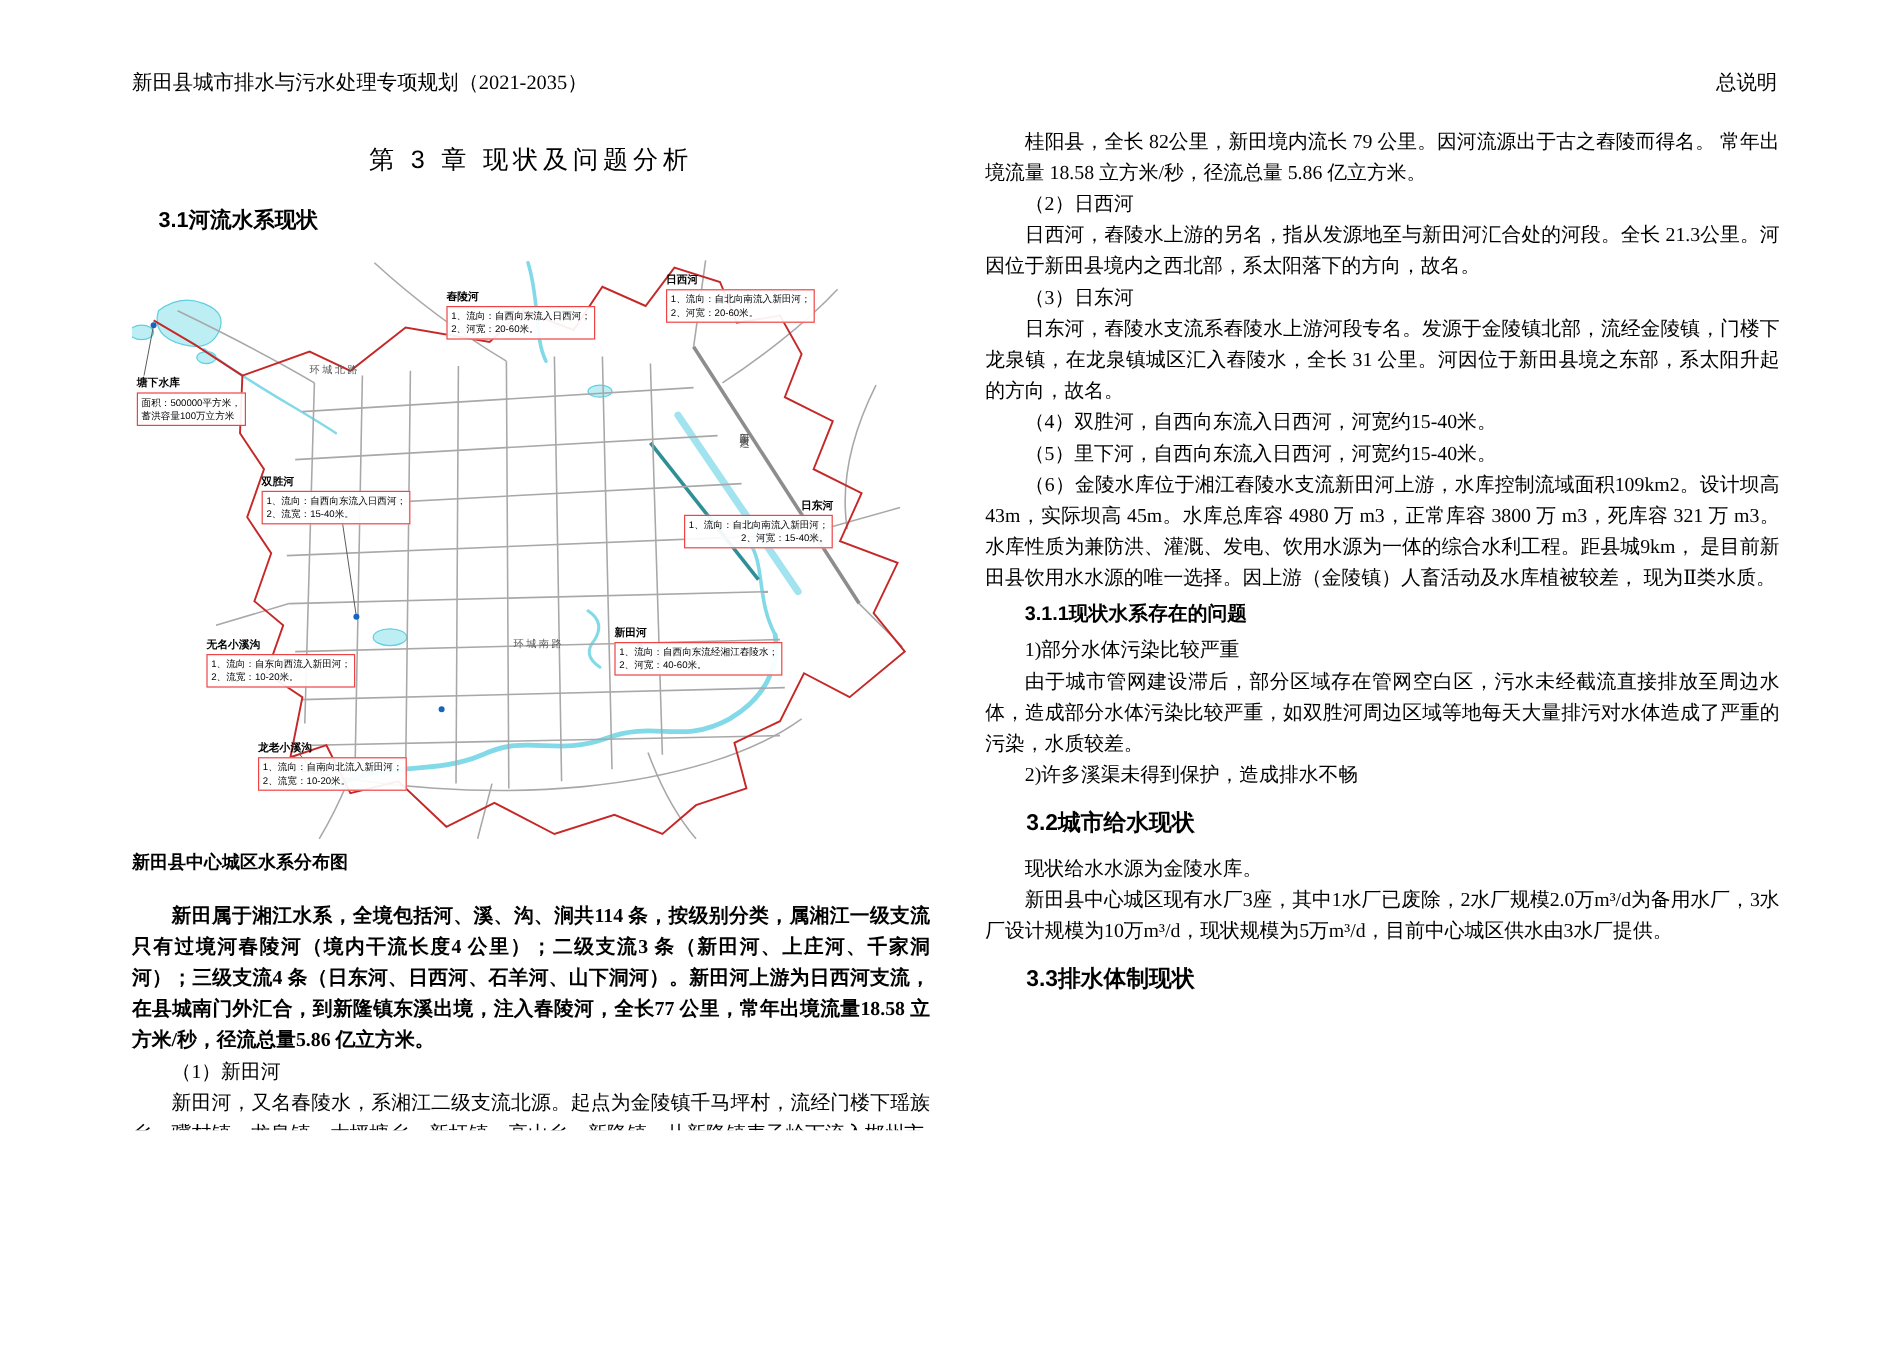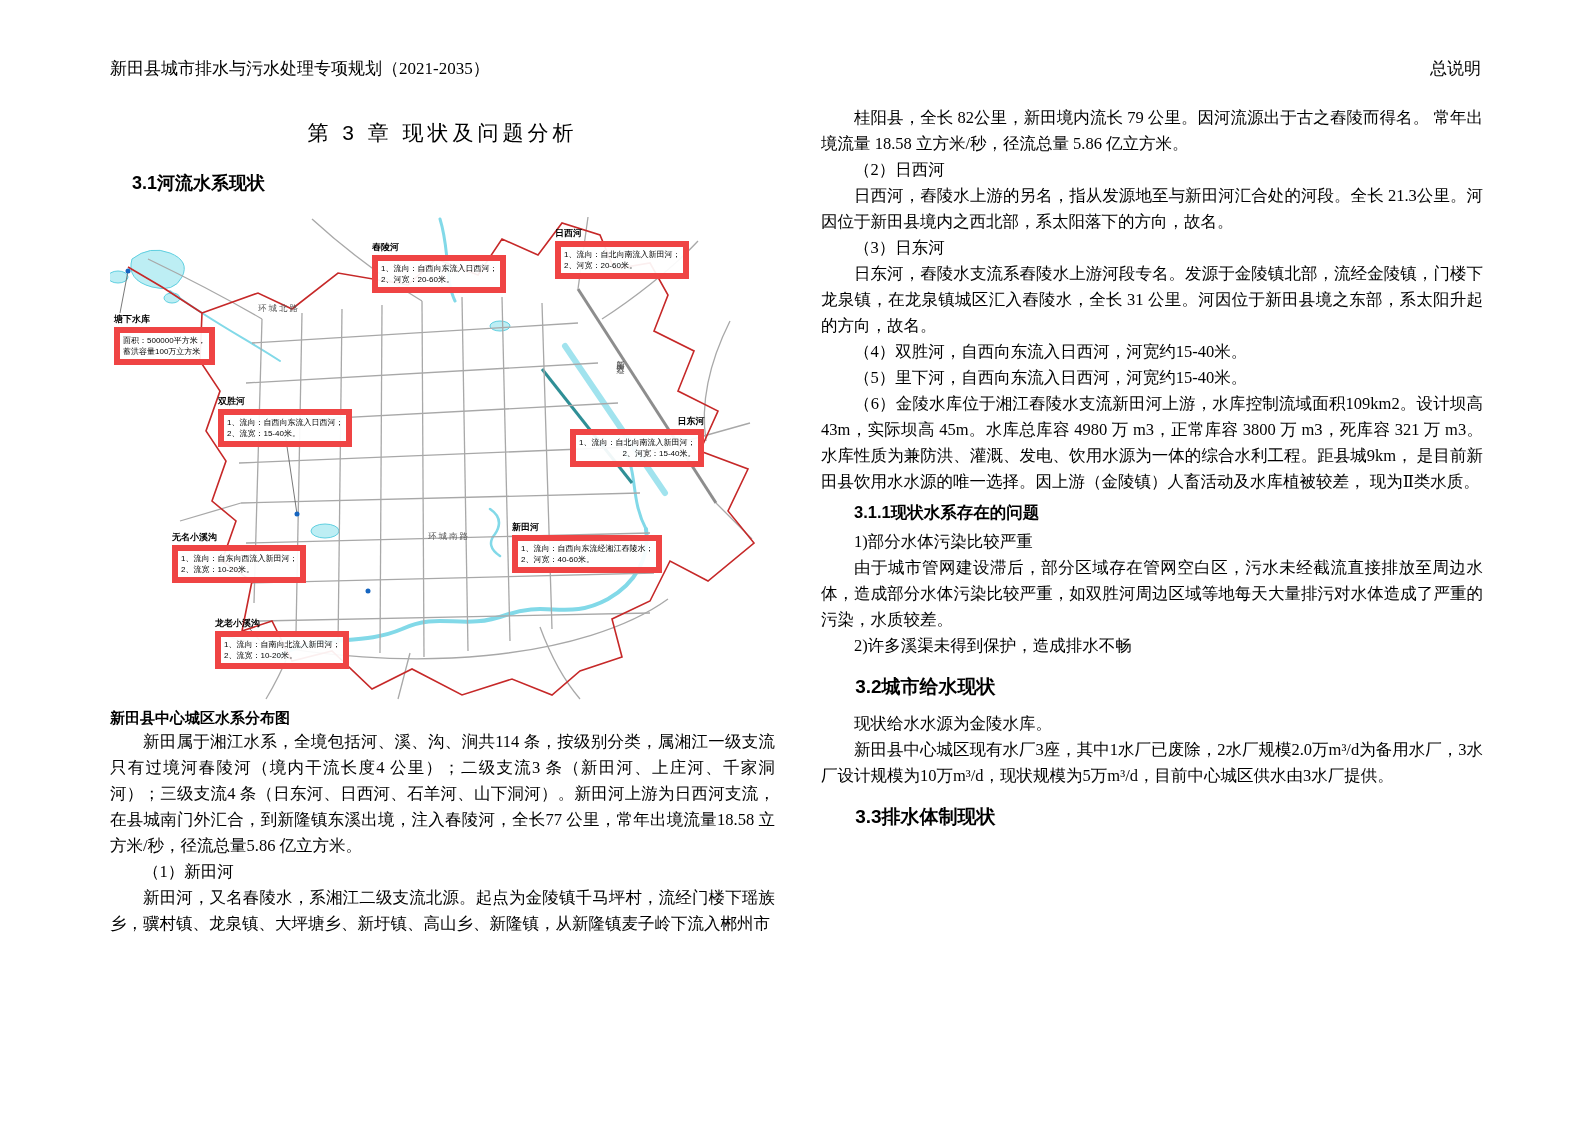--- a/index.html
+++ b/index.html
@@ -53,21 +53,21 @@
     font-weight: bold; font-size: 15px;
     text-align: left;
     margin-top: 8px;
   }
   .para {
     font-size: 16.5px;
     line-height: 26px;
     text-align: justify;
     text-indent: 2em;
   }
-  .col-left .para.first { margin-top: 1px; }
+  .col-left .para.first { margin-top: 22px; font-weight: bold; }
 
   .h-sub {
     font-family: "Liberation Sans", sans-serif;
     font-weight: bold;
     font-size: 16.5px;
     line-height: 34px;
     text-indent: 2em;
   }
   .h-big {
     font-family: "Liberation Sans", sans-serif;
@@ -82,21 +82,21 @@
     position: absolute;
     font-family: "Liberation Sans", sans-serif;
     z-index: 3;
   }
   .ann-title {
     font-size: 9px; font-weight: bold;
     margin-bottom: 1px;
     white-space: nowrap;
   }
   .ann-box {
-    border: 6px solid #ef4444;
+    border: 1px solid #ef4444;
     background: rgba(255,255,255,0.93);
     padding: 2px 3px;
     font-size: 8px; line-height: 11px;
     white-space: nowrap;
   }
   .road-label {
     position: absolute;
     font-family: "Liberation Sans", sans-serif;
     font-size: 8.5px; color: #555;
     letter-spacing: 2px;

